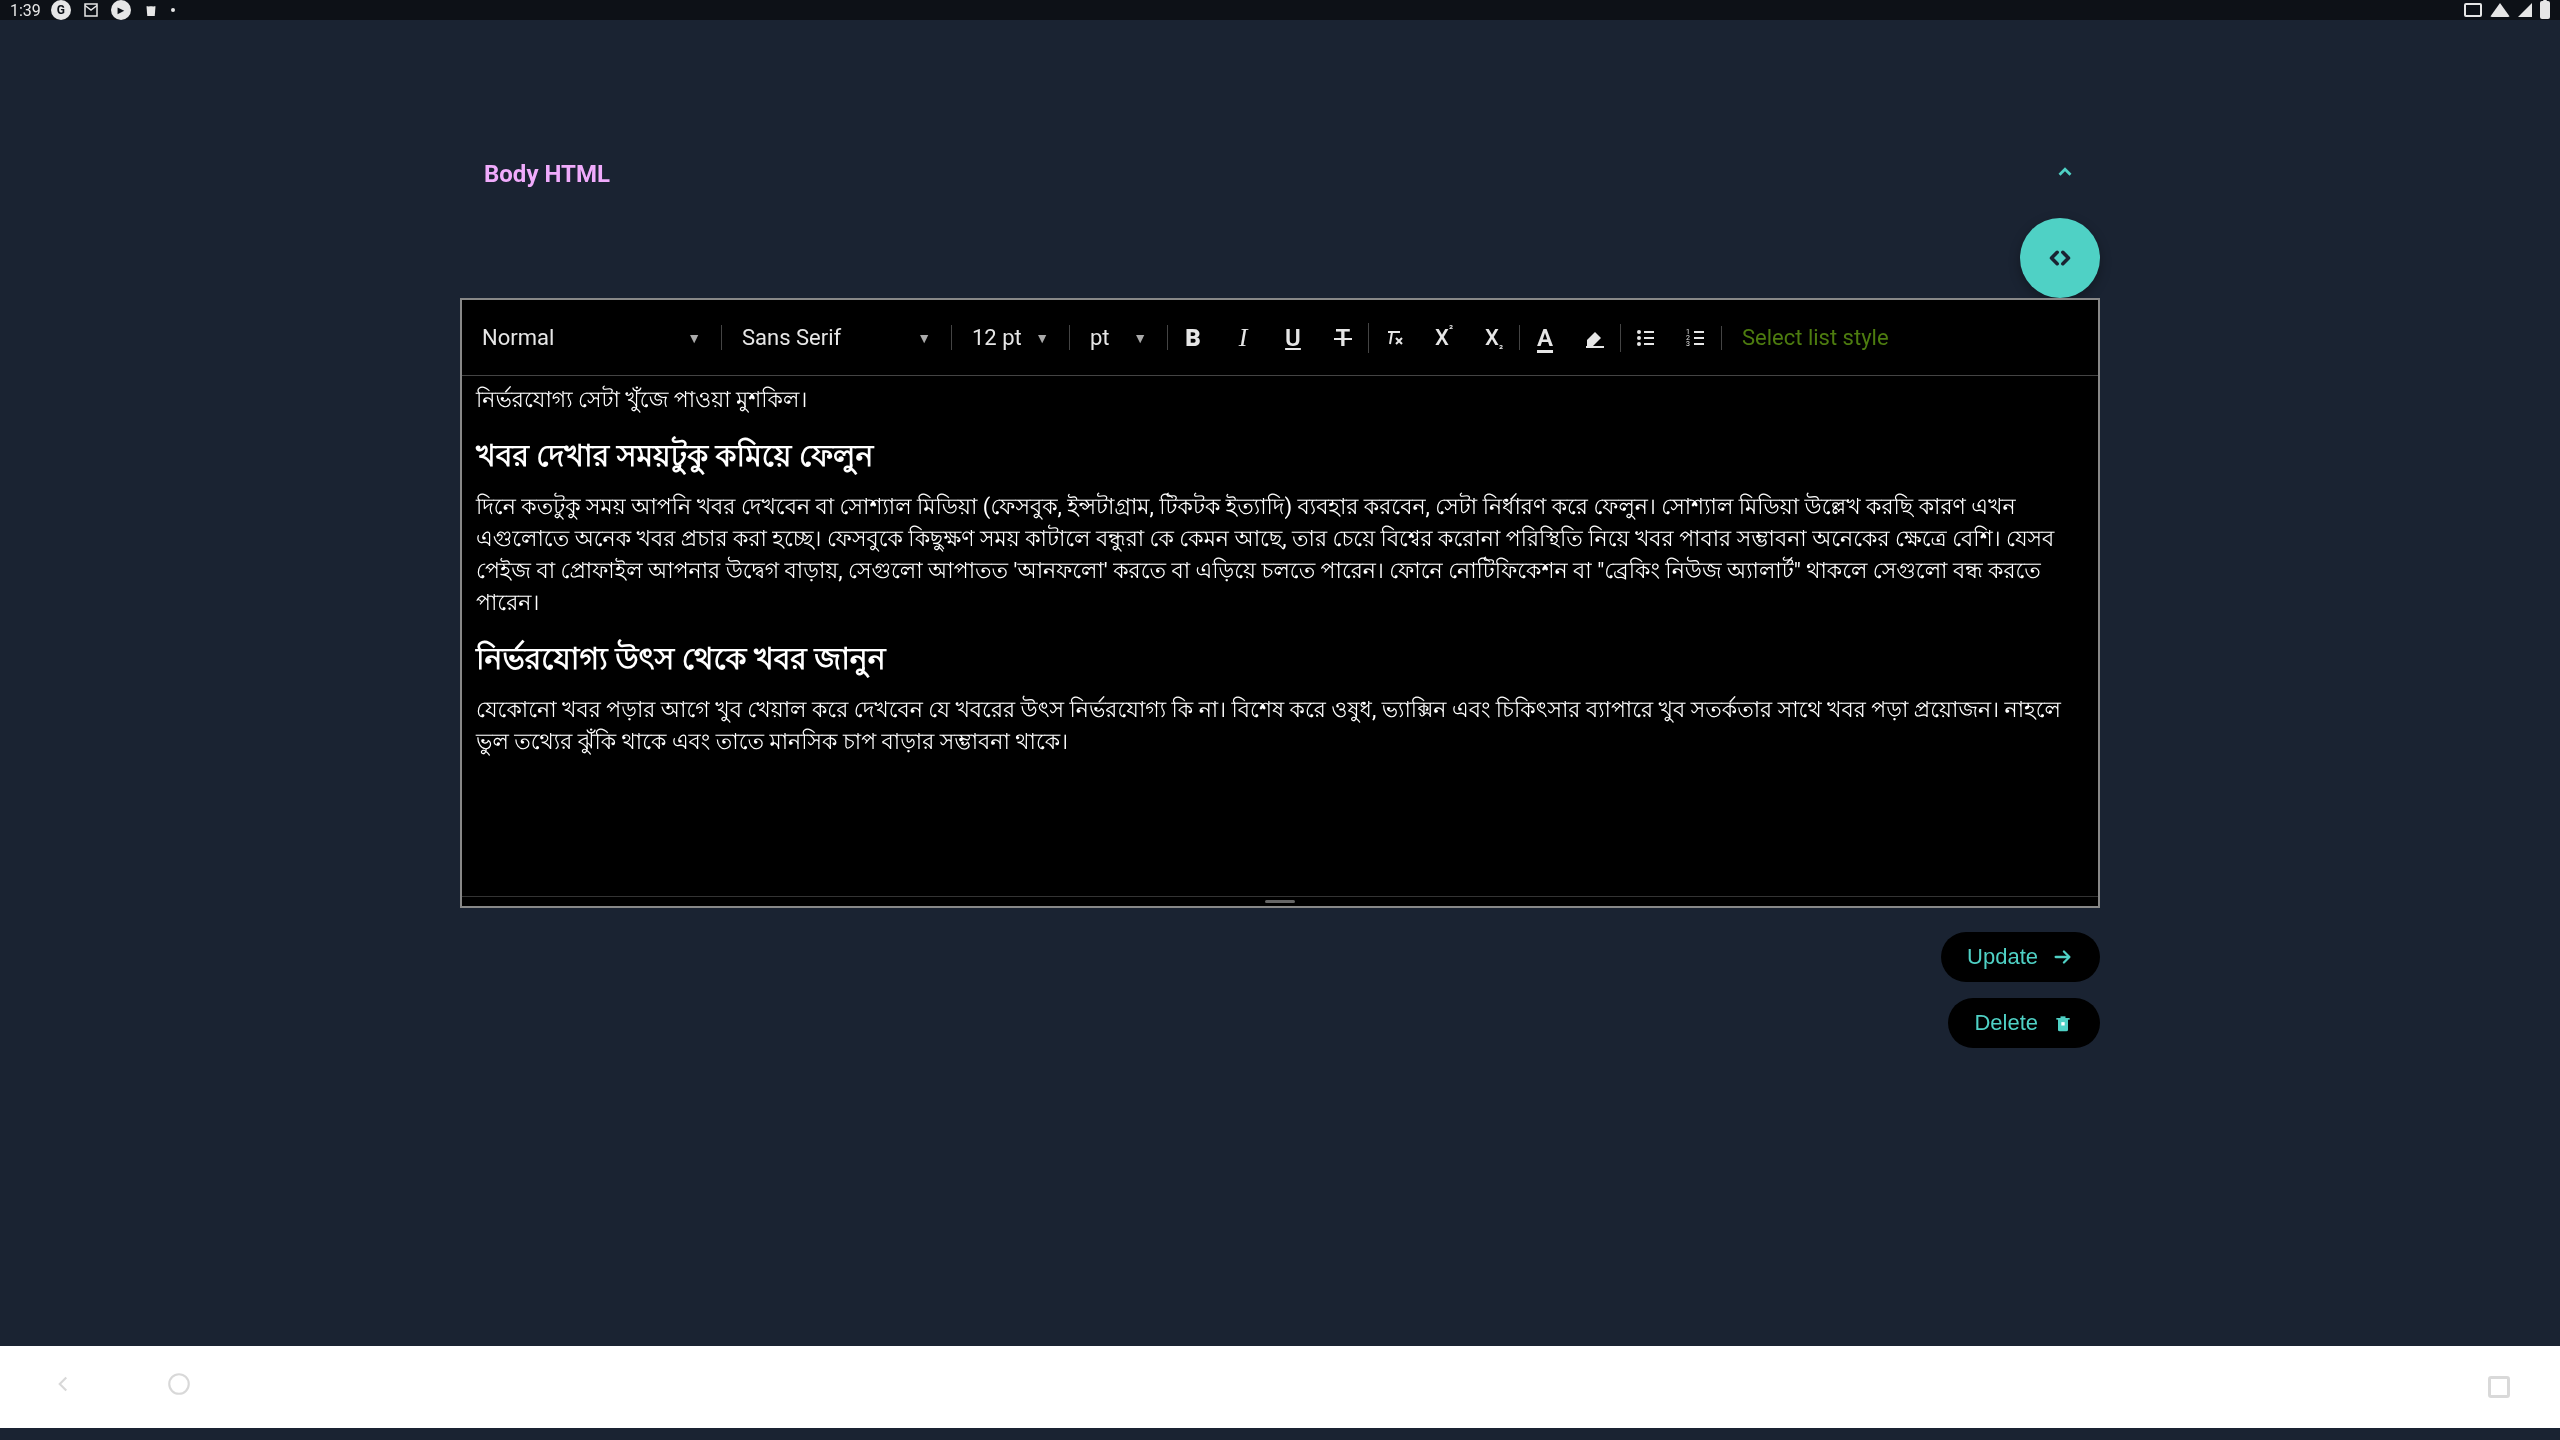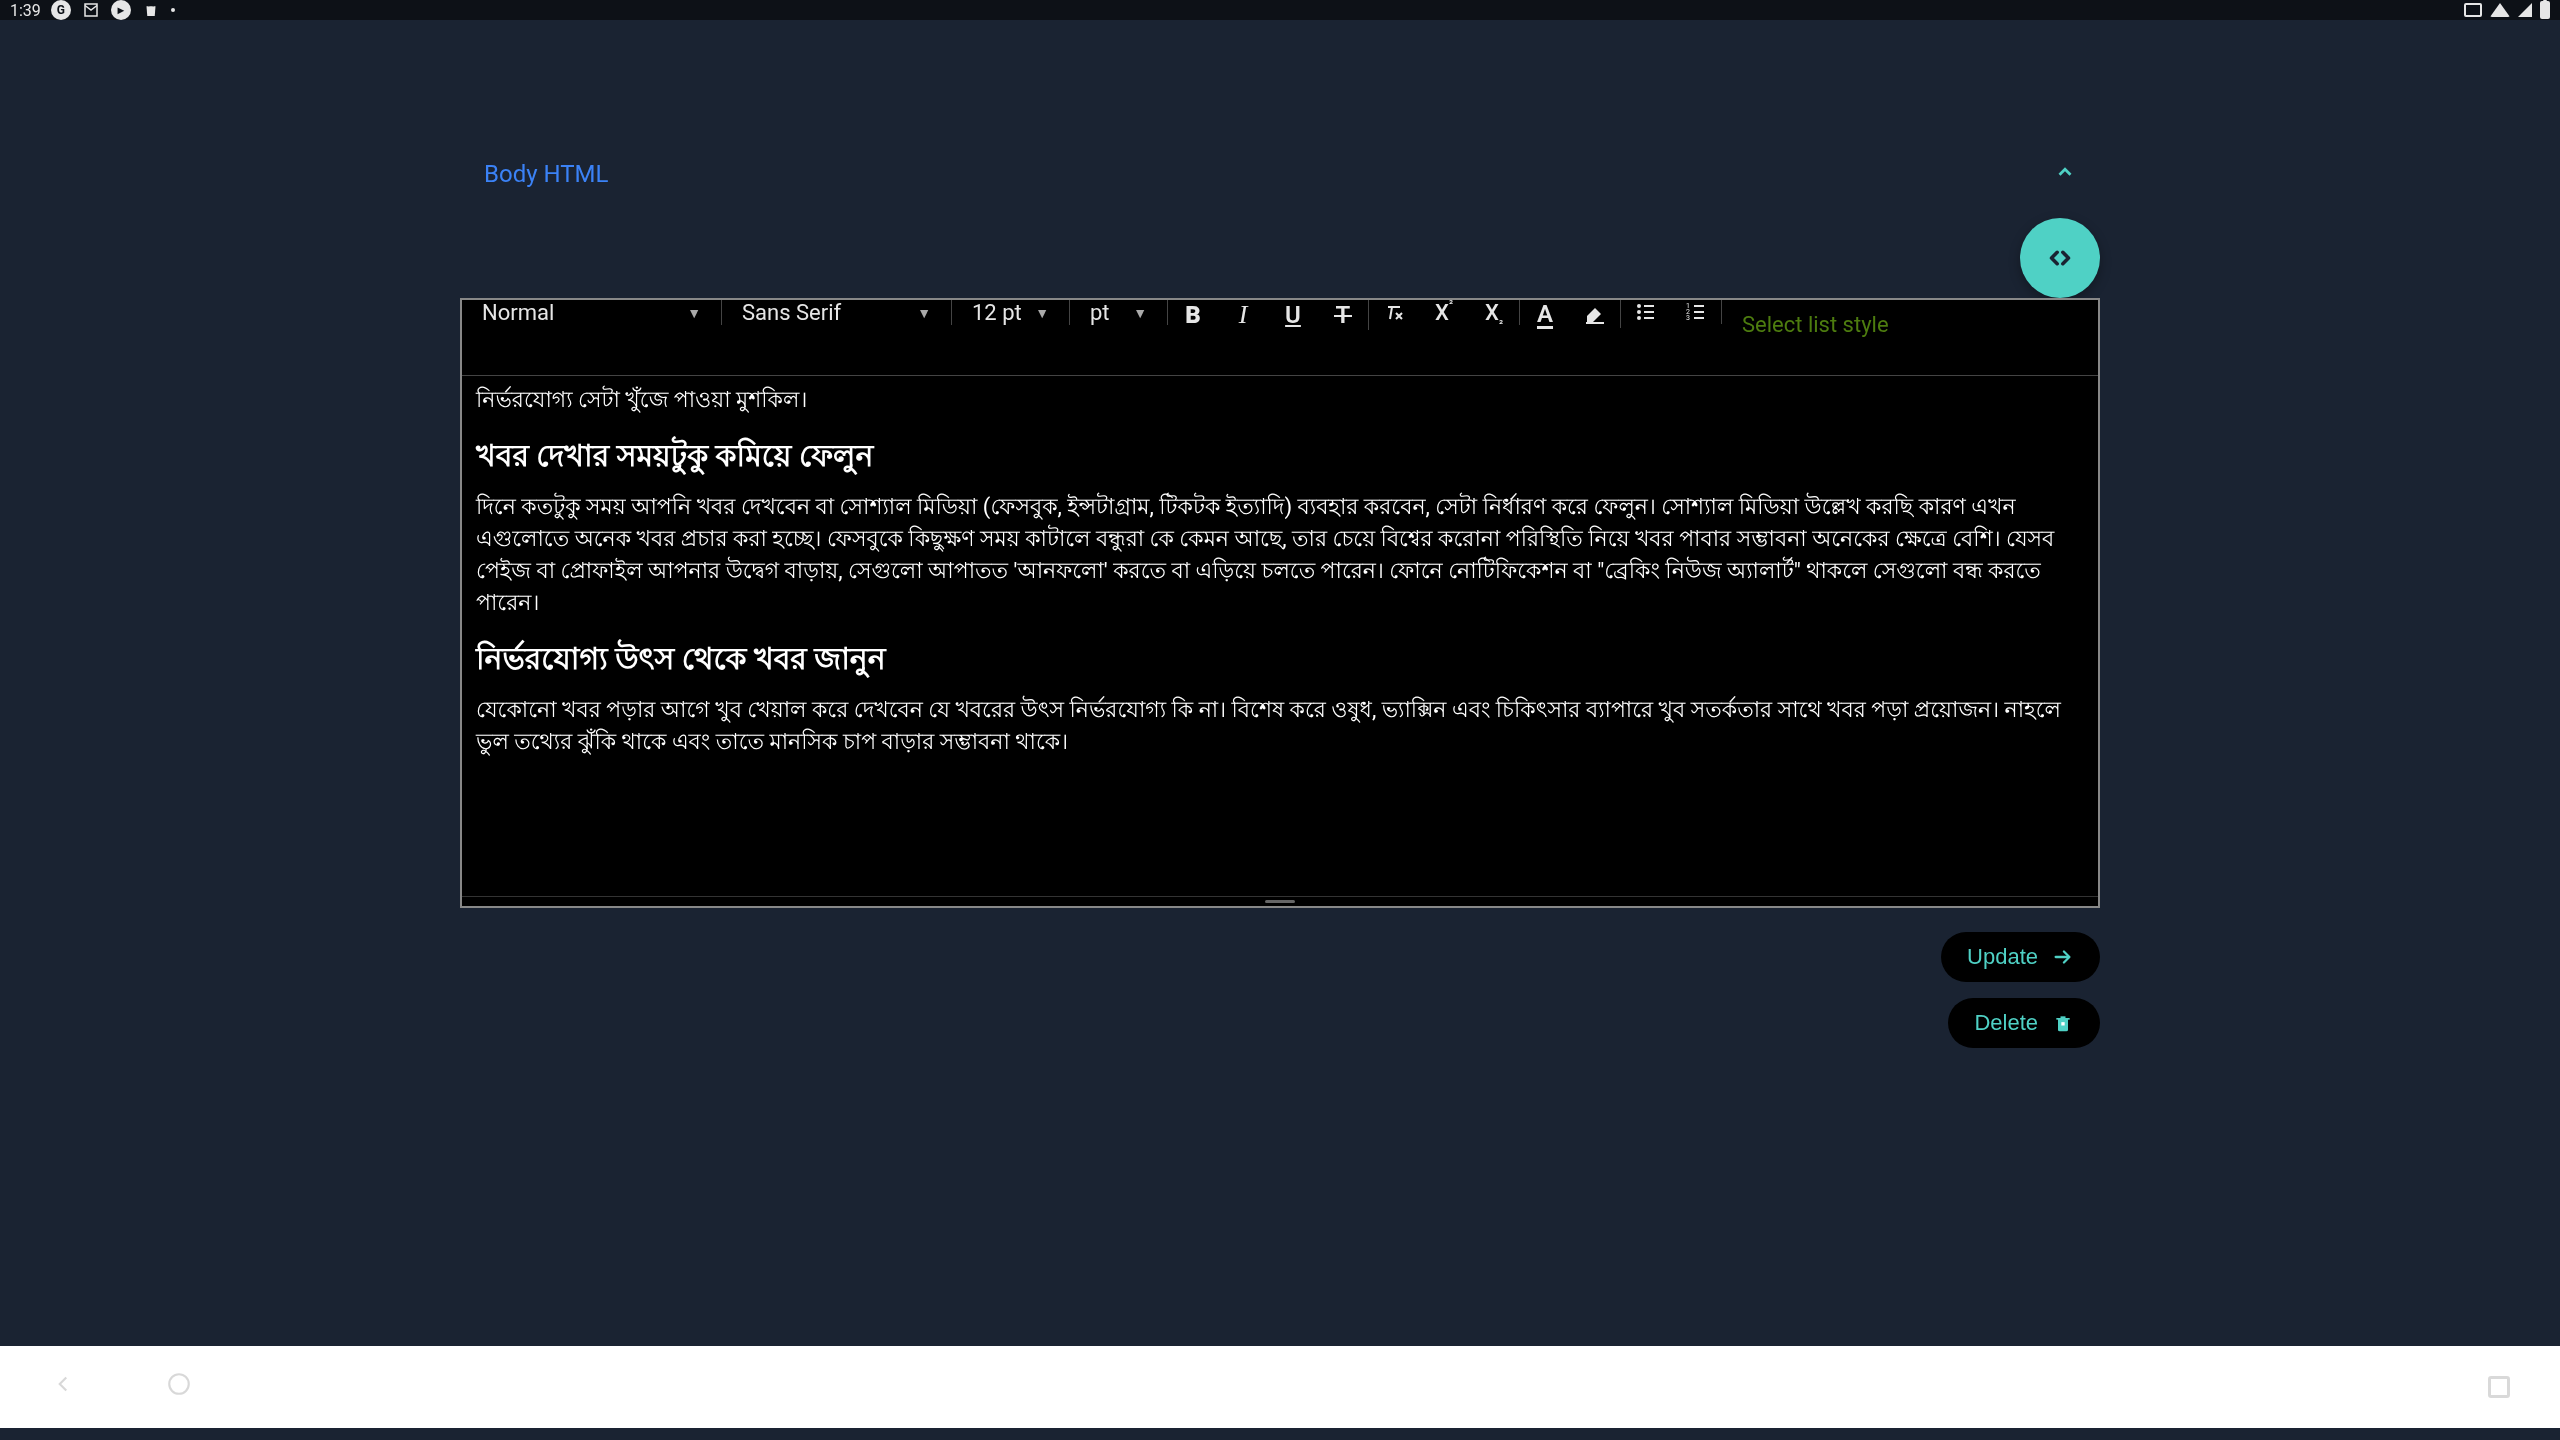--- a/index.html
+++ b/index.html
@@ -53,23 +53,23 @@
 
   
   .section-header {
     display: flex;
     align-items: center;
     justify-content: space-between;
     padding: 0 24px 0 24px;
     margin-bottom: 10px;
   }
   .section-title {
-    color: #3b82f6;
+    color: #f0abfc;
     font-size: 24px;
-    font-weight: 400;
+    font-weight: 700;
   }
   .chevron-up {
     color: #4fd1c5;
     font-size: 20px;
   }
 
   
   .code-fab {
     position: absolute;
     right: 0;
@@ -90,21 +90,21 @@
     margin-top: 110px;
     border: 2px solid #888;
     background: #000;
     position: relative;
   }
 
   
   .toolbar {
     height: 76px;
     display: flex;
-    align-items: flex-start;
+    align-items: center;
     border-bottom: 1px solid #444;
     background: #000;
   }
   .toolbar-select {
     display: flex;
     align-items: center;
     padding: 0 20px;
     border-right: 1px solid #444;
     color: #e6e6e6;
     font-size: 22px;

